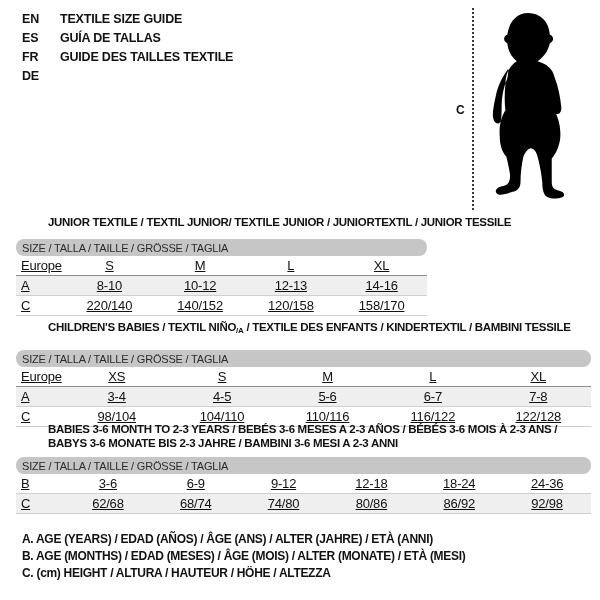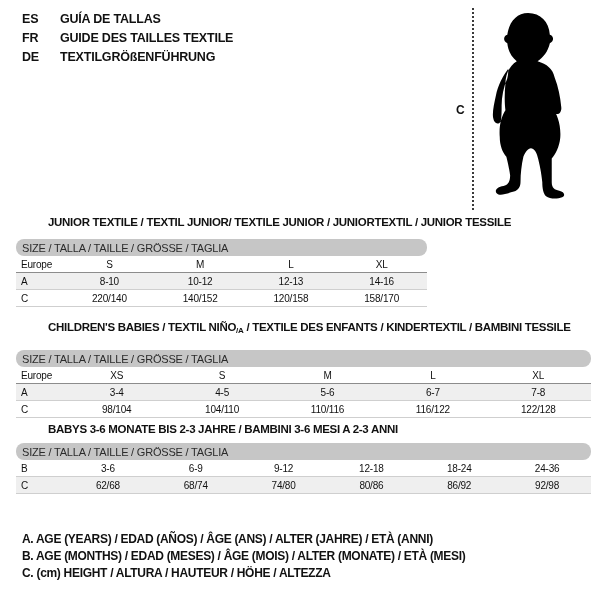--- a/index.html
+++ b/index.html
@@ -25,45 +25,48 @@
   .sec-children{top:320px;width:575px;}
   .sec-children table{margin-top:12px;}
   .sec-babies{top:422px;width:575px;}
   .sec-babies table{margin-top:7px;}
   
   table.size-table{border-collapse:collapse;table-layout:fixed;width:100%;}
   th.size-bar{
     background:#c6c6c6;text-align:left;font-weight:400;color:#2b2b2b;
     font-size:11px;height:13px;padding:2px 6px;letter-spacing:-0.2px;border-radius:8px;
   }
-  td{font-size:10px;padding:2px 4px;text-align:center;height:12px;white-space:nowrap;}
+  td{font-size:13px;padding:2px 4px;text-align:center;height:12px;white-space:nowrap;text-decoration:underline;}
   td.lbl{text-align:left;padding-left:5px;}
   tbody tr{border-bottom:1px solid #cfcfcf;}
   tr.row-europe{border-bottom:1px solid #8c8c8c;}
   tr.shaded{background:#efefef;}
   col.c-label{width:48px;}
   
   .notes{position:absolute;left:22px;top:531px;}
   .note-line{font-weight:bold;font-size:12px;line-height:17px;letter-spacing:-0.3px;white-space:nowrap;}
 </style>
 </head>
 <body>
 
 <div class="lang-list">
   <div class="lang-row">
+    <span class="lang-code">EN</span>
+    <span>TEXTILE SIZE GUIDE</span>
+  </div>
+  <div class="lang-row">
     <span class="lang-code">ES</span>
     <span>GUÍA DE TALLAS</span>
   </div>
   <div class="lang-row">
     <span class="lang-code">FR</span>
     <span>GUIDE DES TAILLES TEXTILE</span>
   </div>
   <div class="lang-row">
     <span class="lang-code">DE</span>
-    <span>TEXTILGRÖßENFÜHRUNG</span>
   </div>
 </div>
 
 <div class="dotted-line"></div>
 <div class="height-label">C</div>
 <svg class="baby-svg" width="104" height="198" viewBox="0 0 110 205" xmlns="http://www.w3.org/2000/svg">
   <path fill="#000000" d="
     M 53 3
     C 66 3 75 12 76 26
     C 80 27 81 33 76 35
@@ -186,20 +189,21 @@
         <td>104/110</td>
         <td>110/116</td>
         <td>116/122</td>
         <td>122/128</td>
       </tr>
     </tbody>
   </table>
 </div>
 
 <div class="section sec-babies">
+  <div class="sec-title">BABIES 3-6 MONTH TO 2-3 YEARS / BEBÉS 3-6 MESES A 2-3 AÑOS / BÉBÉS 3-6 MOIS À 2-3 ANS /</div>
   <div class="sec-title">BABYS 3-6 MONATE BIS 2-3 JAHRE / BAMBINI 3-6 MESI A 2-3 ANNI</div>
   <table class="size-table">
     <colgroup>
         <col class="c-label">
         <col>
         <col>
         <col>
         <col>
         <col>
         <col>

